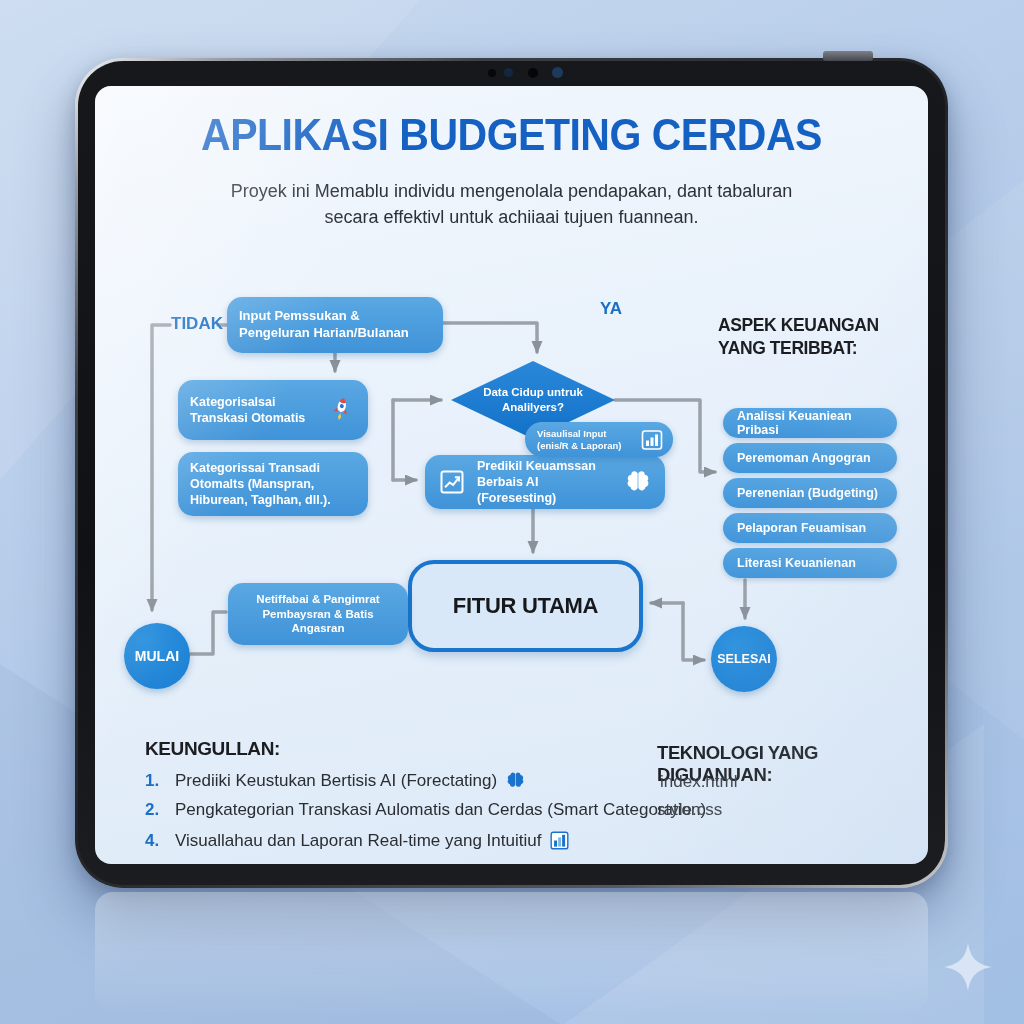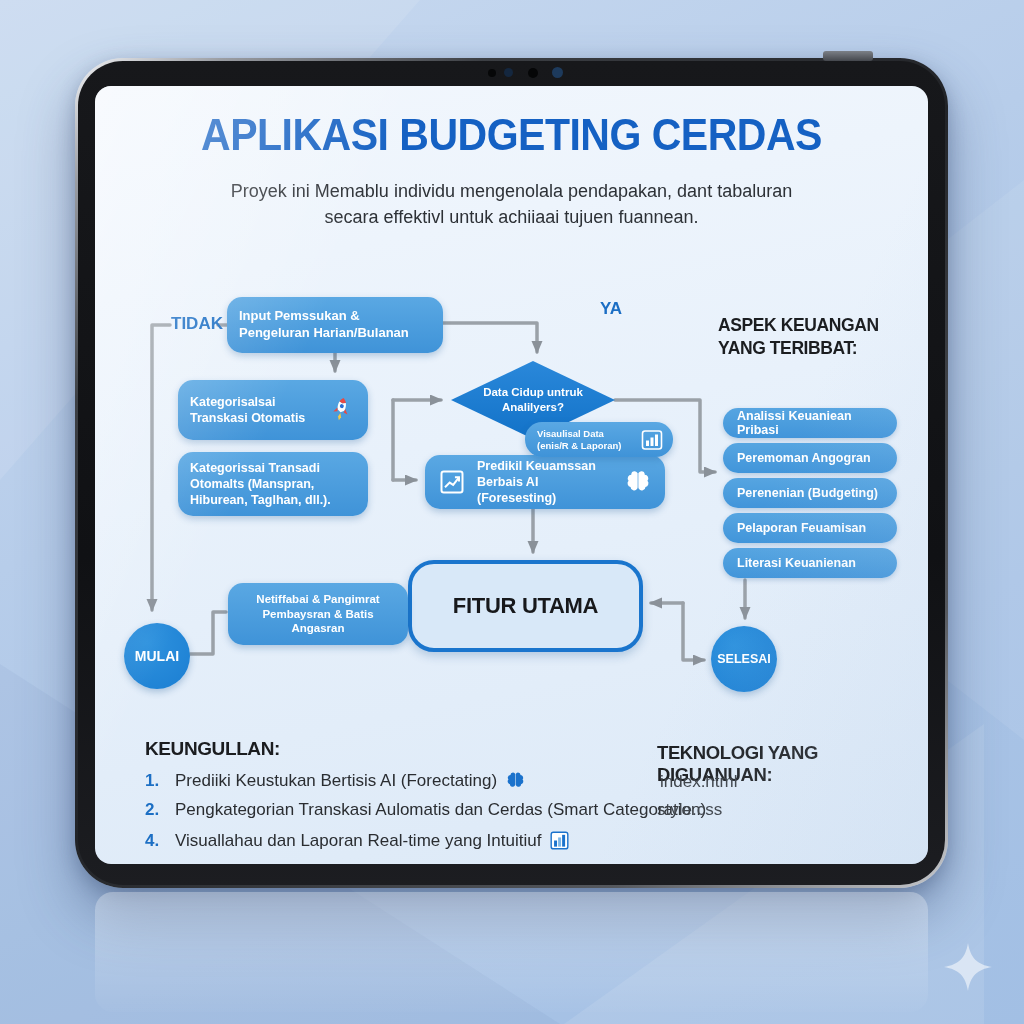--- a/index.html
+++ b/index.html
@@ -182,21 +182,21 @@
     </div>
 
     <div class="diamond-wrap" style="left:356px;top:275px;width:164px;height:78px;">
       <div class="diamond">
         <span>Data Cidup untruk Analilyers?</span>
       </div>
     </div>
 
     <div class="node" style="left:430px;top:336px;width:148px;height:35px;border-radius:17px;padding:4px 8px 4px 12px;z-index:3;">
       <span style="flex:1;font-size:9.5px;line-height:1.25;">
-        <span style="display:block;">Visaulisal Data</span>
+        <span style="display:block;">Visaulisal Input</span>
         <span style="display:block;">(enis/R &amp; Laporan)</span>
       </span>
       <span class="icon" style="width:26px;height:26px;">
         <svg viewBox="0 0 24 24" width="24" height="24">
           <rect x="2.5" y="3" width="19" height="18" rx="2.5" fill="none" stroke="#fff" stroke-width="1.6"></rect>
           <rect x="6" y="12.5" width="3" height="5.5" fill="#fff"></rect>
           <rect x="10.5" y="9.5" width="3" height="8.5" fill="#fff"></rect>
           <rect x="15" y="6.5" width="3" height="11.5" fill="#fff"></rect>
         </svg>
       </span>

